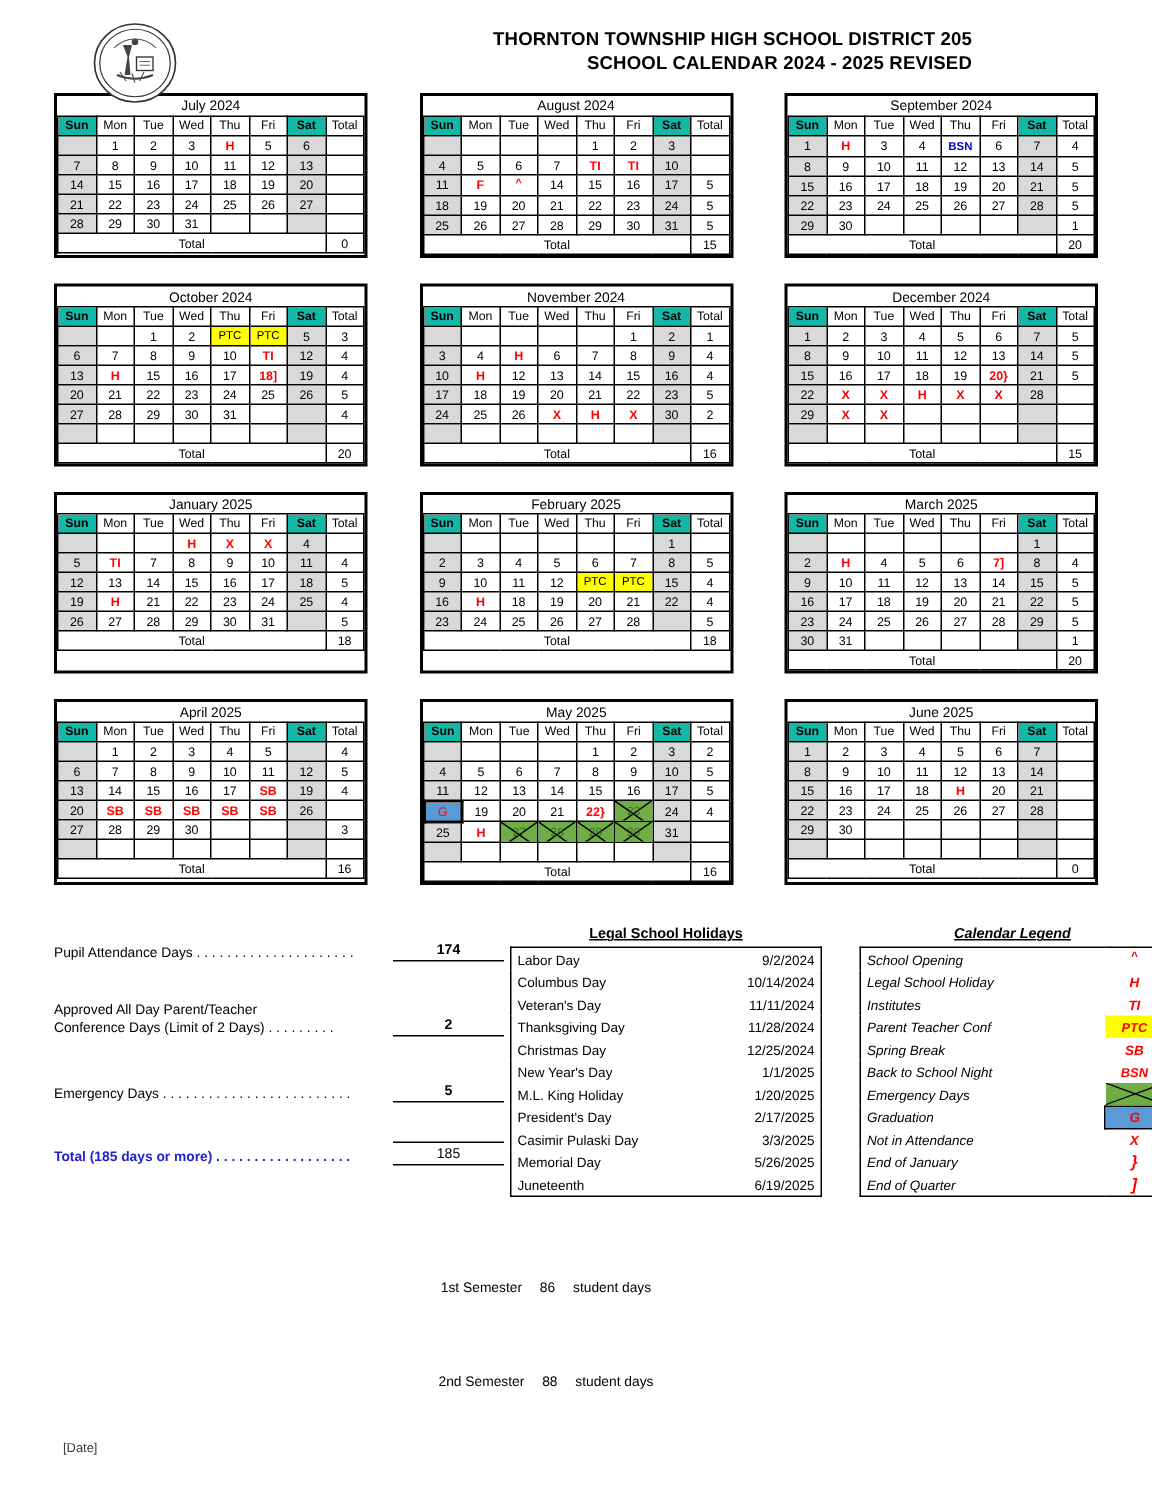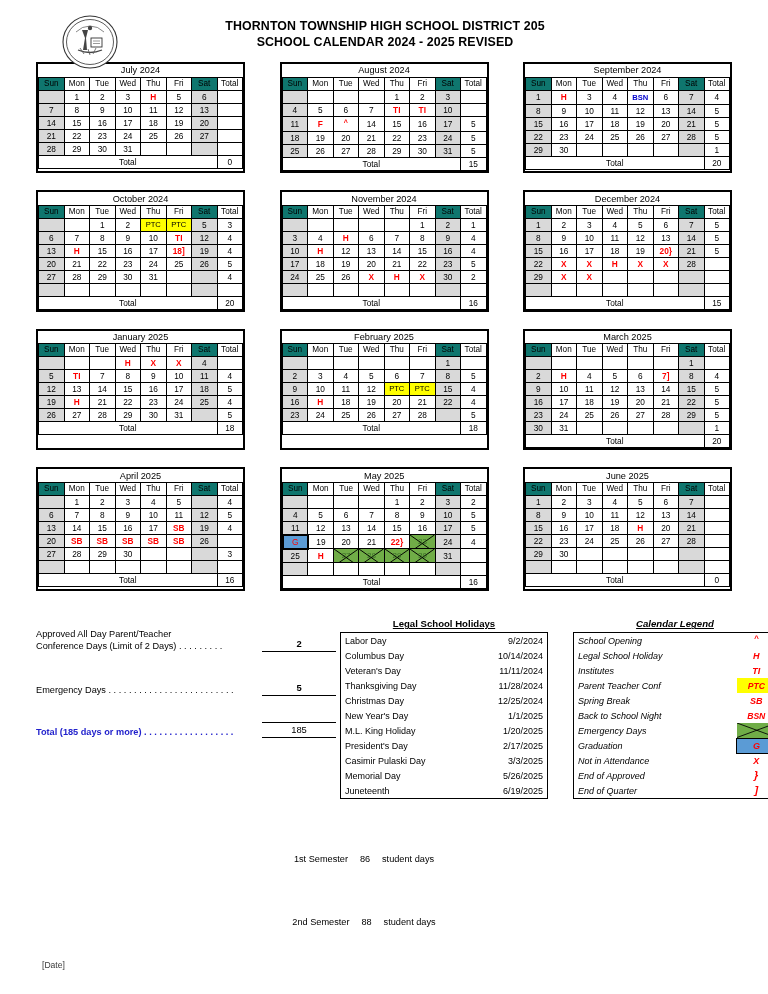--- a/index.html
+++ b/index.html
@@ -28,21 +28,21 @@
   .seal {
     width: 64px;
     height: 52px;
     margin-left: 58px;
     flex: 0 0 auto;
     position: relative;
     top: 2px;
   }
   .title-block {
     flex: 1 1 auto;
-    text-align: center;
+    text-align: right;
     padding-right: 120px;
     padding-top: 6px;
   }
   .title-line {
     font-size: 12.4px;
     font-weight: bold;
     letter-spacing: 0.1px;
     line-height: 16px;
     white-space: nowrap;
   }
@@ -88,21 +88,21 @@
     border-top: none;
     border-left: none;
     border-right: none;
   }
   th.dow {
     font-size: 8.2px;
     background: #fff;
     font-weight: normal;
     height: 13px;
   }
-  th.dow.shade { background: #0f766e; }
+  th.dow.shade { background: #14b8a6; font-weight: bold; }
   td.sun, td.sat { background: #d9d9d9; }
   td.blank { background: #d9d9d9; }
   td.blank.wk { background: #fff; }
   td.total-col { background: #fff; }
   td.totrow-label {
     text-align: right;
     font-weight: bold;
     padding-right: 3px;
     font-size: 8.3px;
   }
@@ -1244,20 +1244,24 @@
             </tr>
           </tbody>
         </table>
       </div>
     </div>
   </div>
 
 <div class="bottom">
 
   <div class="col-summary" id="summary-col">
+      <div class="sum-row">
+        <div class="sum-label">Pupil Attendance Days . . . . . . . . . . . . . . . . . . . . .</div>
+        <div class="sum-val">174</div>
+      </div>
       <div class="sum-row tall">
         <div class="sum-label">Approved All Day Parent/Teacher
 Conference Days (Limit of 2 Days) . . . . . . . . .</div>
         <div class="sum-val">2</div>
       </div>
       <div class="sum-row">
         <div class="sum-label">Emergency Days . . . . . . . . . . . . . . . . . . . . . . . . .</div>
         <div class="sum-val">5</div>
       </div>
       <div class="sum-row total-row">
@@ -1357,21 +1361,21 @@
           </tr>
           <tr>
             <td class="name">Graduation</td>
             <td class="sym sym-grad">G</td>
           </tr>
           <tr>
             <td class="name">Not in Attendance</td>
             <td class="sym">X</td>
           </tr>
           <tr>
-            <td class="name">End of Approved</td>
+            <td class="name">End of January</td>
             <td class="sym"><span class="sym-big">}</span></td>
           </tr>
           <tr>
             <td class="name">End of Quarter</td>
             <td class="sym"><span class="sym-big">]</span></td>
           </tr>
         </tbody>
     </table>
   </div>
 </div>

